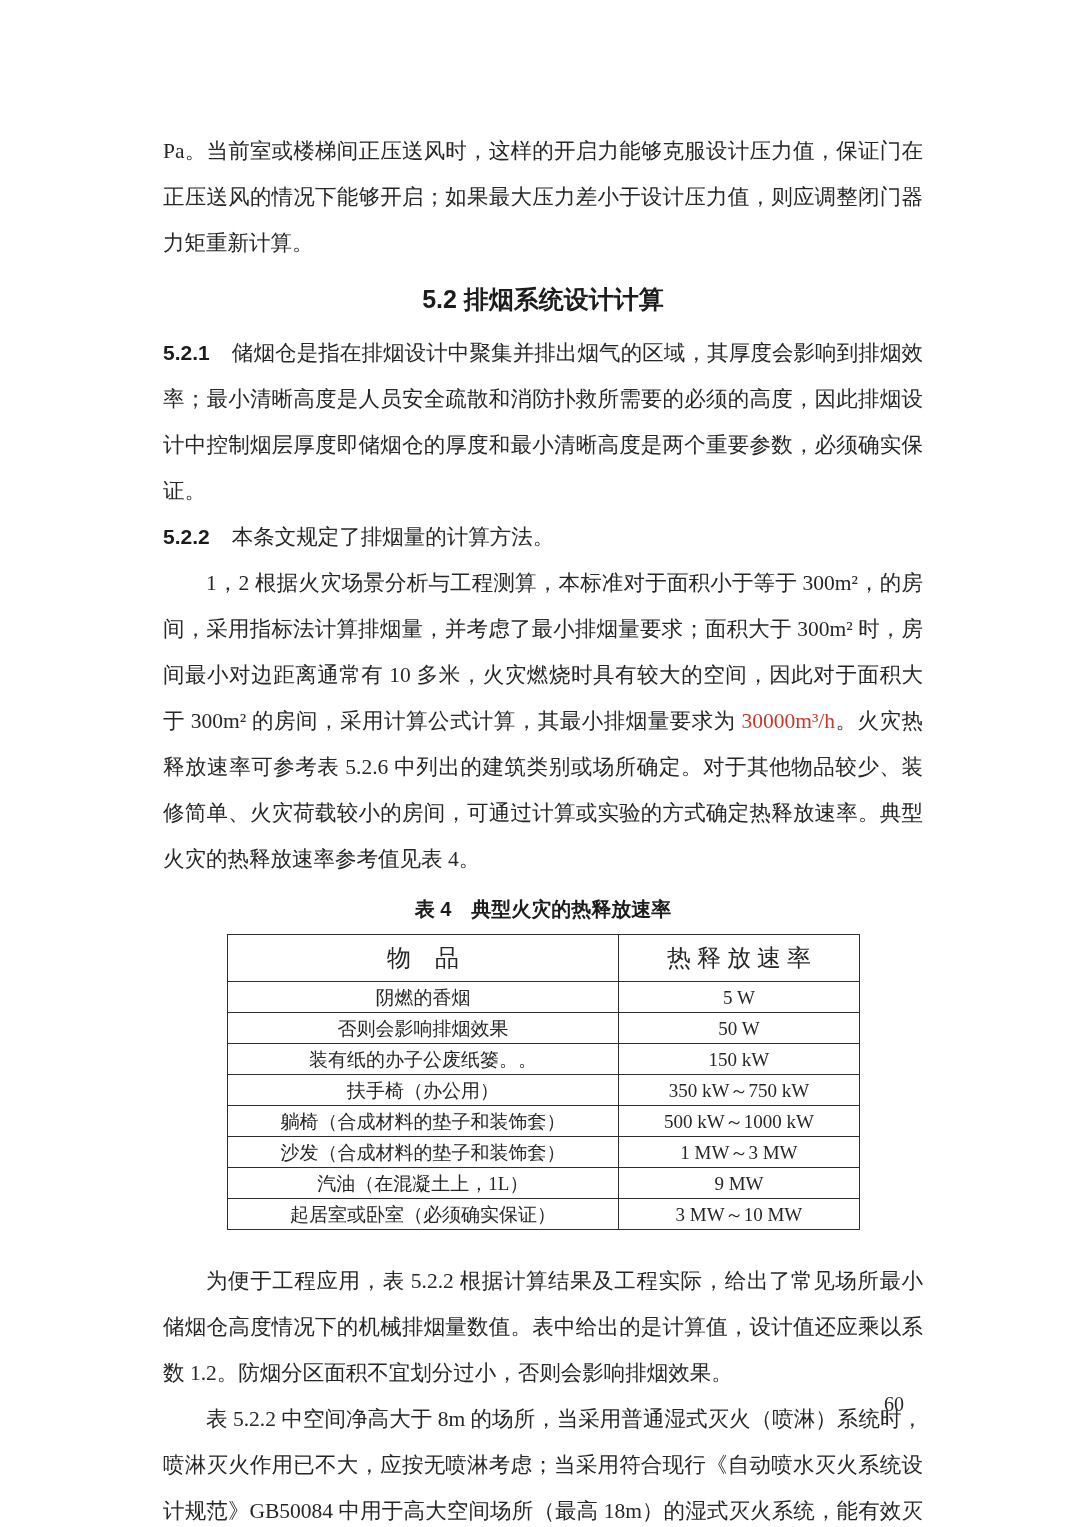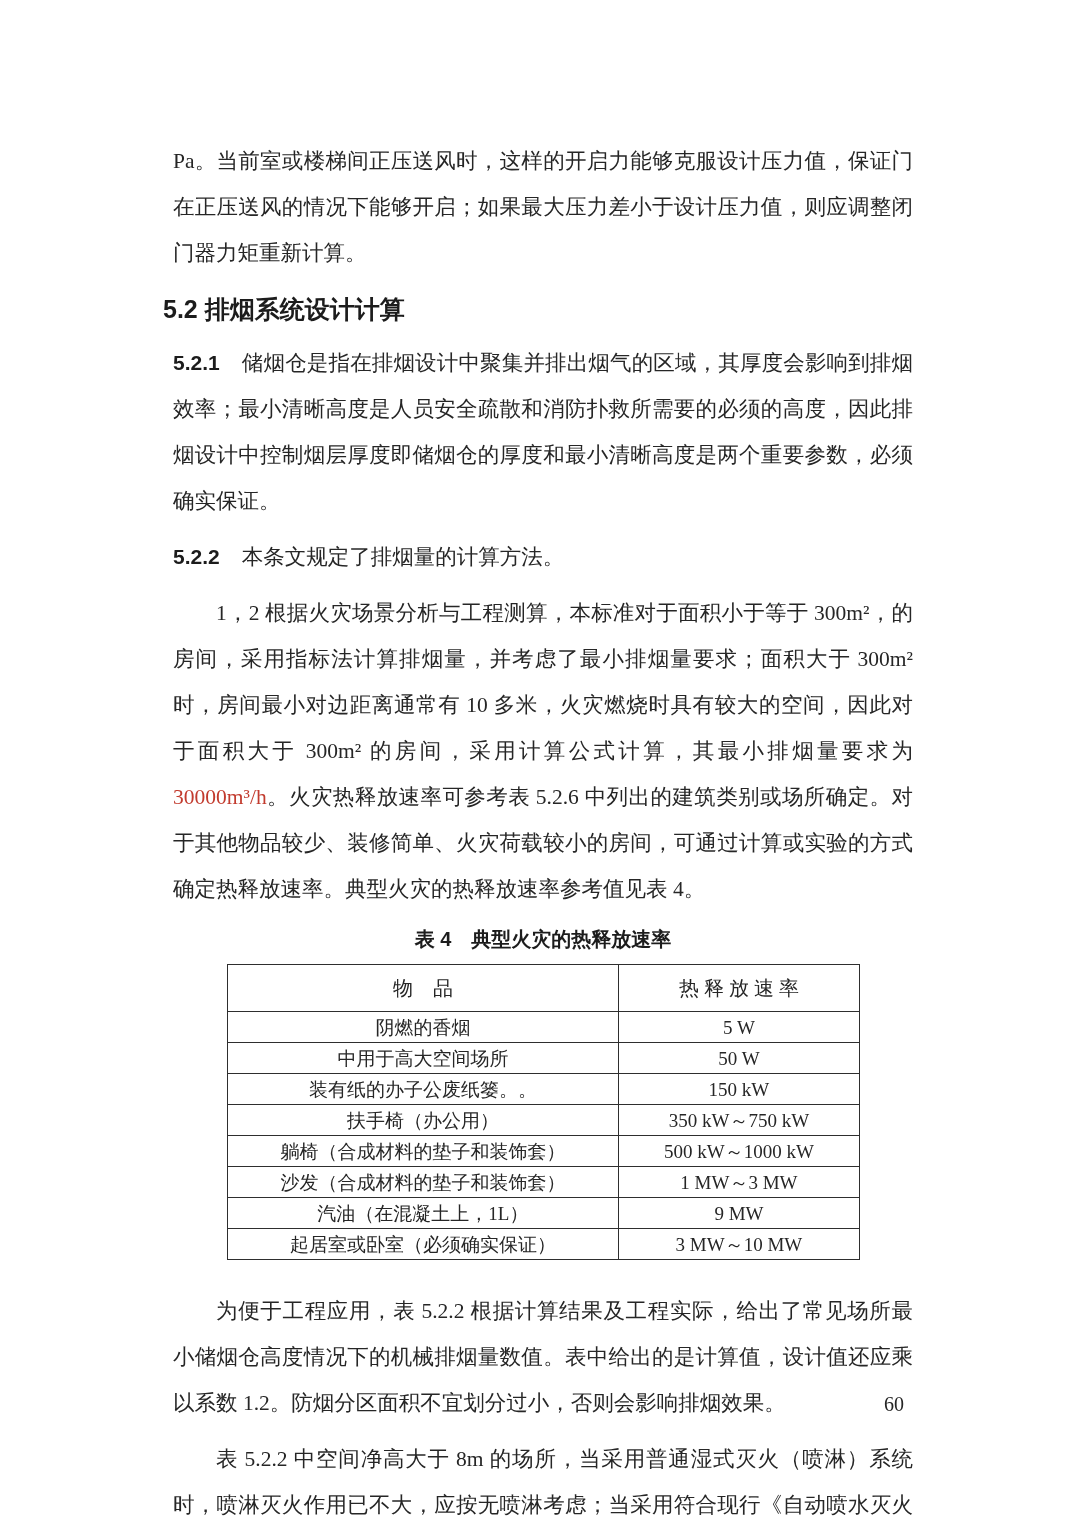--- a/index.html
+++ b/index.html
@@ -7,26 +7,26 @@
     position:relative;
     width:1080px;height:1527px;
     background:#ffffff;
     box-sizing:border-box;
     padding:128px 157px 0 163px;
     color:#262626;
     font-family:"Liberation Serif","DejaVu Serif",serif;
     font-size:21.5px;
     line-height:46px;
   }
-  .para{margin:10px;text-align:justify;}
+  .para{margin:0;text-align:justify;}
   .para.indent{text-indent:2em;}
   .heading{
     font-family:"Liberation Sans","DejaVu Sans",sans-serif;
     font-weight:700;font-size:25px;color:#1c1c1c;
-    text-align:left;margin:14px 0 12px;line-height:38px;
+    text-align:center;margin:14px 0 12px;line-height:38px;
   }
   .cnum{
     font-family:"Liberation Sans","DejaVu Sans",sans-serif;
     font-weight:700;font-size:21px;color:#1c1c1c;
     margin-right:22px;
   }
   .caption{
     font-family:"Liberation Sans","DejaVu Sans",sans-serif;
     font-weight:700;font-size:20px;color:#1c1c1c;
     text-align:center;margin:12px 0 10px;line-height:30px;
@@ -38,21 +38,21 @@
     table-layout:fixed;
   }
   table.hrr th, table.hrr td{
     border:1px solid #2e2e2e;
     text-align:center;
     font-weight:400;
     padding:0 4px;
     overflow:hidden;
     white-space:nowrap;
   }
-  table.hrr th{height:46px;font-size:20px;line-height:24px;color:#262626;}
+  table.hrr th{height:46px;font-size:24px;line-height:24px;color:#262626;}
   table.hrr td{height:30px;font-size:19px;line-height:29px;color:#262626;text-align:center;}
   .closing-block .para{margin-top:0;}
   .closing-block{margin-top:28px;}
   .page-number{
     position:absolute;
     top:1390px;right:176px;
     font-size:20px;line-height:28px;color:#262626;
   }
 </style>
 </head>
@@ -82,21 +82,21 @@
         <th>物　品</th>
         <th>热 释 放 速 率</th>
       </tr>
     </thead>
     <tbody>
         <tr>
           <td>阴燃的香烟</td>
           <td>5 W</td>
         </tr>
         <tr>
-          <td>中用于高大空间场所</td>
+          <td>否则会影响排烟效果</td>
           <td>50 W</td>
         </tr>
         <tr>
           <td>装有纸的办子公废纸篓。。</td>
           <td>150 kW</td>
         </tr>
         <tr>
           <td>扶手椅（办公用）</td>
           <td>350 kW～750 kW</td>
         </tr>

